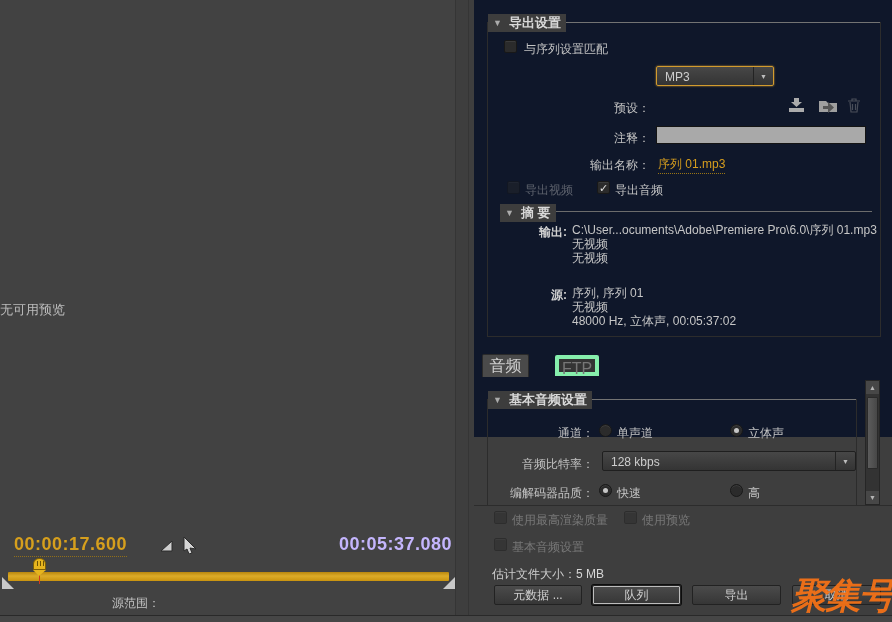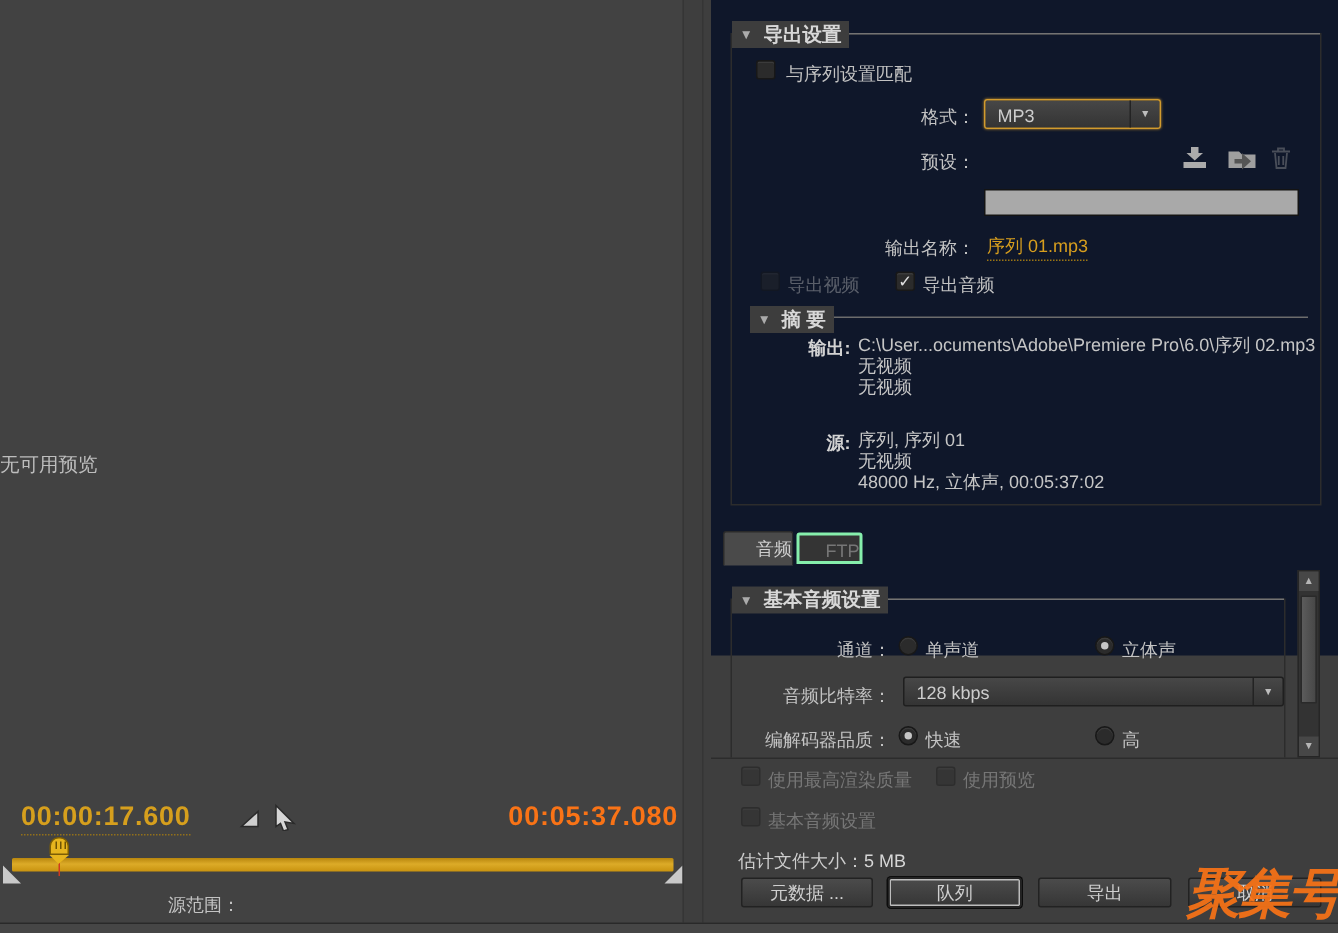--- a/index.html
+++ b/index.html
@@ -42,42 +42,42 @@
   .radio.sel::after { content:""; position:absolute; left:3px; top:3px; width:5px; height:5px;
            border-radius:50%; background:#c6c6c6; }
 
   
   .btn { position:absolute; height:20px; background:linear-gradient(#4b4b4b,#363636);
          border:1px solid #222; border-radius:2px; font-size:12px; color:#cfcfcf;
          text-align:center; line-height:18px; }
   .btn.def { box-shadow:0 0 0 1px #0d0d0d, inset 0 0 0 1px #bdbdbd; }
 
   
-  .tab { position:absolute; font-size:12px; border-radius:2px 2px 0 0; text-align:right; }
+  .tab { position:absolute; font-size:16px; border-radius:2px 2px 0 0; text-align:center; }
   .tab.on  { background:#4a4a4a; color:#cfcfcf; border:1px solid #2a2a2a; border-bottom:none; }
-  .tab.off { background:#343434; color:#767676; border:2px solid #86efac; }
+  .tab.off { background:#343434; color:#767676; border:4px solid #86efac;margin-left:24px; }
 
   
   #scrollbar { position:absolute; left:391px; top:380px; width:15px; height:125px;
                background:#333; border:1px solid #262626; }
   .sbtn { position:absolute; left:0; width:13px; height:13px; background:#474747;
           font-size:7px; color:#b5b5b5; text-align:center; line-height:13px; }
   #sthumb { position:absolute; left:1px; top:16px; width:11px; height:72px;
             background:linear-gradient(90deg,#5c5c5c,#474747); border:1px solid #2a2a2a; border-radius:1px; }
 
   
   .sline { font-size:12px; line-height:14px; color:#c6c6c6; white-space:nowrap; }
 
   .link { color:#d79e1e; border-bottom:1px dotted #9a7514; font-size:12px; white-space:nowrap; }
 
   
   #tc-current { position:absolute; left:14px; top:534px; font-size:18px; font-weight:bold;
                 color:#d69f1d; border-bottom:1px dotted #92701a; padding-bottom:1px; letter-spacing:.5px; }
   #tc-duration { position:absolute; left:250px; top:534px; width:202px; font-size:18px; font-weight:bold;
-                 color:#f97316; text-align:right; letter-spacing:.5px; }
+                 color:#c4b5fd; text-align:right; letter-spacing:.5px; }
   #tl-bar { position:absolute; left:8px; top:572px; width:441px; height:9px; border-radius:1px;
             background:linear-gradient(#b8860e,#dcab28 45%,#c9930f); }
   .tl-handle { position:absolute; width:0; height:0; }
   #playhead-body { position:absolute; left:33px; top:558px; width:13px; height:12px;
                    background:#e6b51e; border:1px solid #7c5e05; border-radius:6px 6px 1px 1px; }
   #playhead-tip { position:absolute; left:33px; top:570px; width:0; height:0;
                   border-left:6px solid transparent; border-right:7px solid transparent;
                   border-top:6px solid #e6b51e; }
   .prong { position:absolute; top:2px; width:1px; height:5px; background:#6d5304; }
   #playhead-line { position:absolute; left:39px; top:569px; width:1px; height:15px; background:#cf3a1f; }
@@ -132,21 +132,20 @@
 
 <div id="right-panel">
 
   <div class="gbox" style="left:13px;top:22px;width:394px;height:315px"></div>
   <div class="grule" style="left:40px;top:22px;width:366px"></div>
   <div class="gtitle" style="left:14px;top:14px"><span class="tri">▼</span><span>导出设置</span></div>
 
   <div class="cb" style="left:30px;top:40px"></div>
   <div class="lbl" style="left:50px;top:41px">与序列设置匹配</div>
 
-  <div class="lbl r" style="left:0;top:70px;width:176px">格式：</div>
   <div class="dd focus" style="left:182px;top:66px;width:118px">
     <span class="val">MP3</span>
     <span class="arr">▼</span>
   </div>
 
   <div class="lbl r" style="left:0;top:100px;width:176px">预设：</div>
   <span class="abs" style="left:313px;top:97px">
     <svg width="19" height="17">
         <path d="M2 11h15v4H2z" fill="#ababab"></path>
         <path d="M7 1h5v4h3l-5.5 5L4 5h3z" fill="#ababab"></path>
@@ -157,36 +156,37 @@
         <path d="M2 4h7l2 2h9v9H2z" fill="#9f9f9f"></path>
         <path d="M6 9h5V5l6 5.5L11 16v-4H6z" fill="#555"></path>
       </svg>
   </span>
   <span class="abs dim" style="left:372px;top:97px">
     <svg width="16" height="17">
         <path d="M2 4h12M6 4V2h4v2M4 5l1 10h6l1-10M6.5 7v6M9.5 7v6" stroke="#9a9a9a" fill="none" stroke-width="1.2"></path>
       </svg>
   </span>
 
+  <div class="lbl r" style="left:0;top:130px;width:176px">注释：</div>
   <input class="comment" style="left: 182px; top: 126px; width: 210px;" value="">
 
   <div class="lbl r" style="left:0;top:157px;width:176px">输出名称：</div>
   <span class="abs link" style="left:184px;top:156px">序列 01.mp3</span>
 
   <div class="cb dim" style="left:33px;top:181px"></div>
   <div class="lbl dim" style="left:51px;top:182px">导出视频</div>
   <div class="cb" style="left:123px;top:181px"><span>✓</span></div>
   <div class="lbl" style="left:141px;top:182px">导出音频</div>
 
   <div class="grule" style="left:60px;top:211px;width:338px;background:#6c6c6c"></div>
   <div class="gtitle" style="left:26px;top:204px"><span class="tri">▼</span><span>摘 要</span></div>
 
   <div class="lbl r b" style="left:0;top:224px;width:93px;color:#d2d2d2">输出:</div>
   <div class="abs" style="left:98px;top:223px">
-    <div class="sline">C:\User...ocuments\Adobe\Premiere Pro\6.0\序列 02.mp3</div>
+    <div class="sline">C:\User...ocuments\Adobe\Premiere Pro\6.0\序列 01.mp3</div>
     <div class="sline">无视频</div>
     <div class="sline">无视频</div>
   </div>
   <div class="lbl r b" style="left:0;top:287px;width:93px;color:#d2d2d2">源:</div>
   <div class="abs" style="left:98px;top:286px">
     <div class="sline">序列, 序列 01</div>
     <div class="sline">无视频</div>
     <div class="sline">48000 Hz, 立体声, 00:05:37:02</div>
   </div>
 

